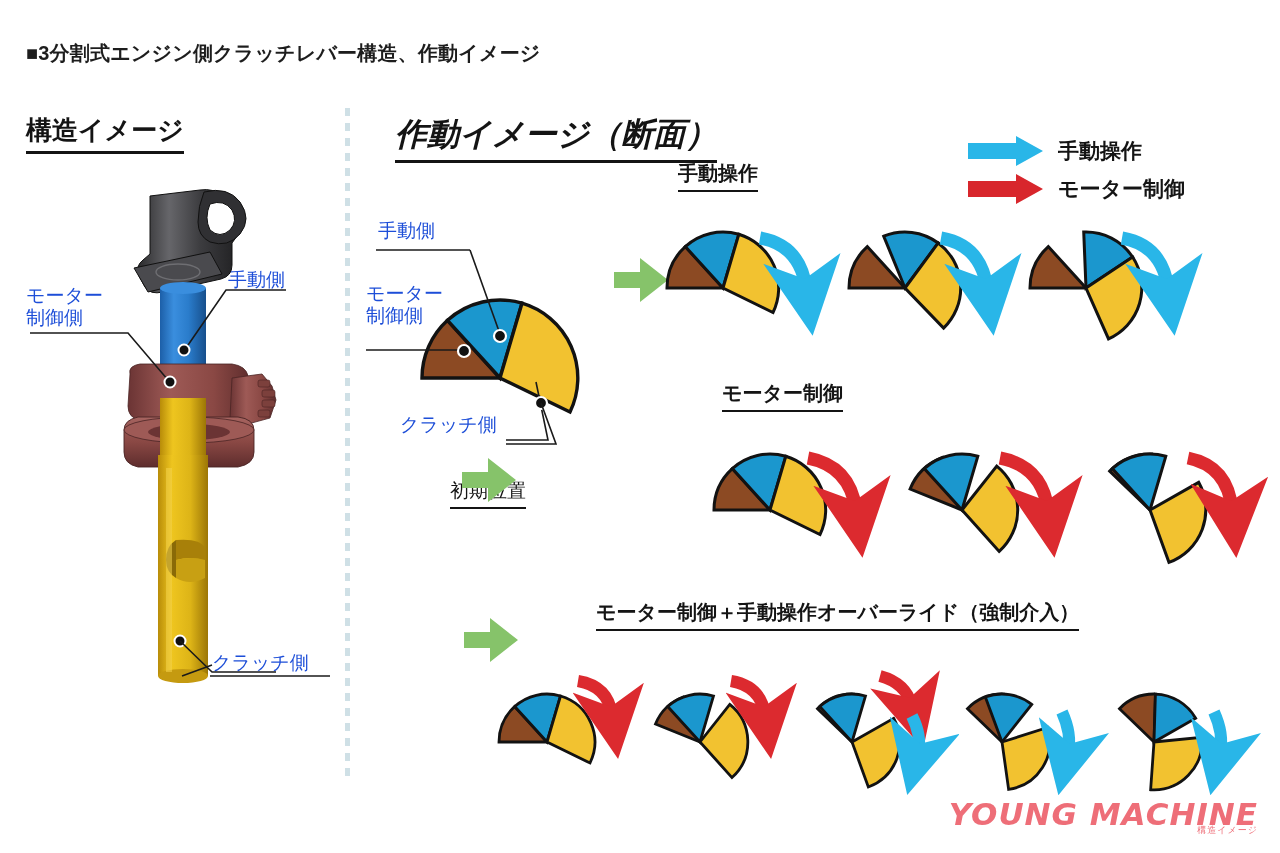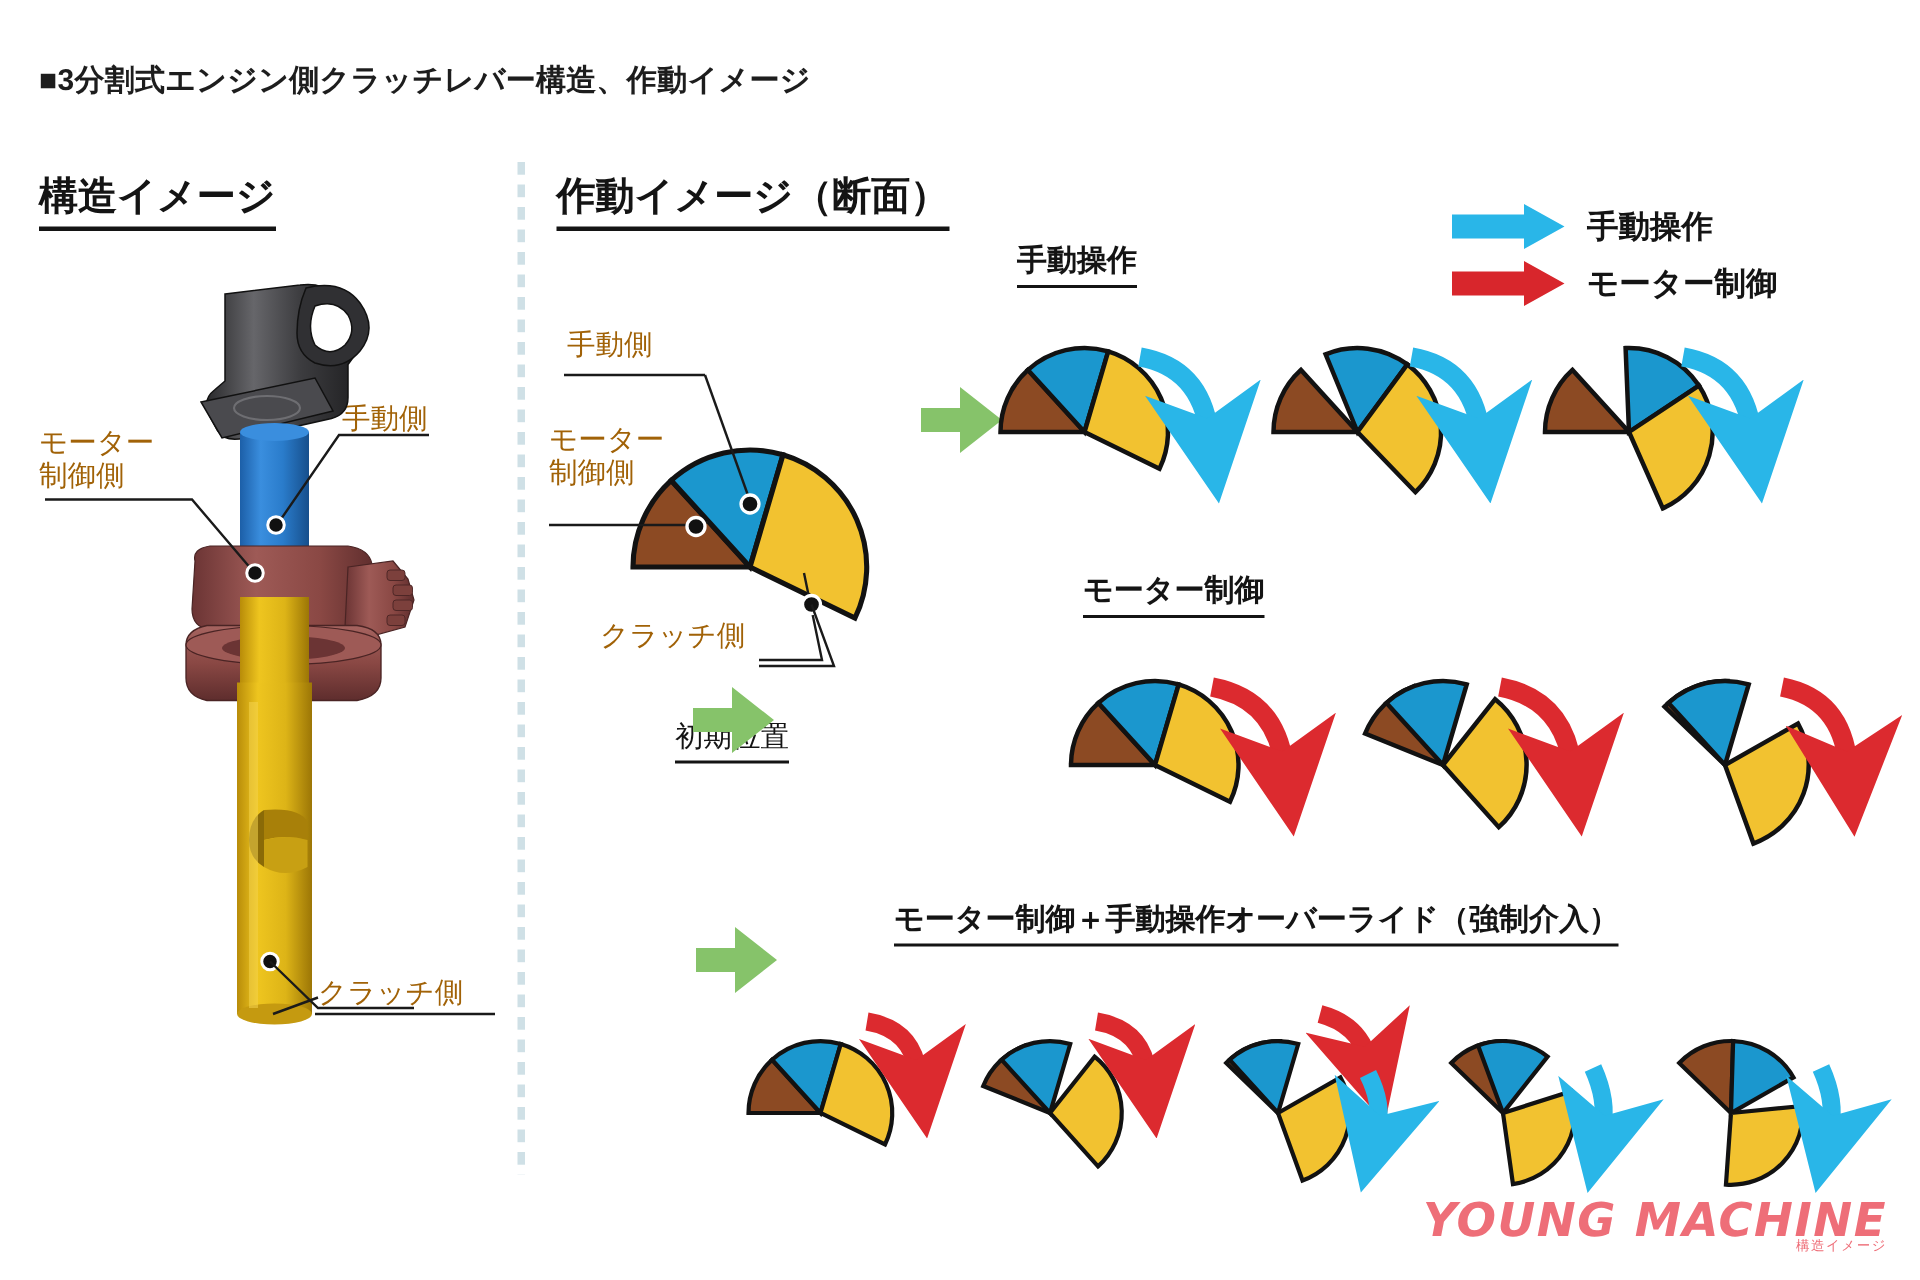--- a/index.html
+++ b/index.html
@@ -19,21 +19,21 @@
     color:#1d1d1d; white-space:nowrap;
   }
 
   
   .sec-head {
     position:absolute; font-weight:bold; color:#141414;
     white-space:nowrap; padding-bottom:3px;
     border-bottom:3px solid #141414;
   }
   #h-structure { left:26px; top:113px; font-size:26px; }
-  #h-action    { left:371px; top:113px; font-size:26px; }
+  #h-action    { left:395px; top:113px; font-size:32px;font-style:italic; }
   #h-manual    { left:678px; top:160px; font-size:20px; border-bottom-width:2.5px;}
   #h-motor     { left:722px; top:380px; font-size:20px; border-bottom-width:2.5px;}
   #h-override  { left:596px; top:599px; font-size:20px; border-bottom-width:2.5px;}
   #h-initial   { left:450px; top:478px; font-size:19px; border-bottom-width:2px; font-weight:normal;}
 
   
   .divider {
     position:absolute; left:345px; top:108px;
     width:5px; height:675px;
     background-image:linear-gradient(#cfe0e6 55%, rgba(255,255,255,0) 0%);
@@ -41,21 +41,21 @@
   }
 
   
   .legend { position:absolute; left:968px; top:132px; }
   .legend-row { display:flex; align-items:center; height:38px; }
   .legend-label { font-size:21px; font-weight:bold; margin-left:14px; white-space:nowrap; color:#141414;}
 
   
   .callout {
     position:absolute; font-size:19px; line-height:1.15;
-    color:#a16207; white-space:pre-line;
+    color:#1d4ed8; white-space:pre-line;
   }
 
   
   .layer { position:absolute; left:0; top:0; width:1280px; height:853px; pointer-events:none;}
 
   
   .watermark { position:absolute; right:22px; bottom:16px; text-align:right; }
   .wm-main {
     font-size:31px; font-weight:bold; font-style:italic;
     color:#ee6e78; letter-spacing:1px; line-height:1; font-family:"DejaVu Sans",sans-serif;margin-left:14px;

